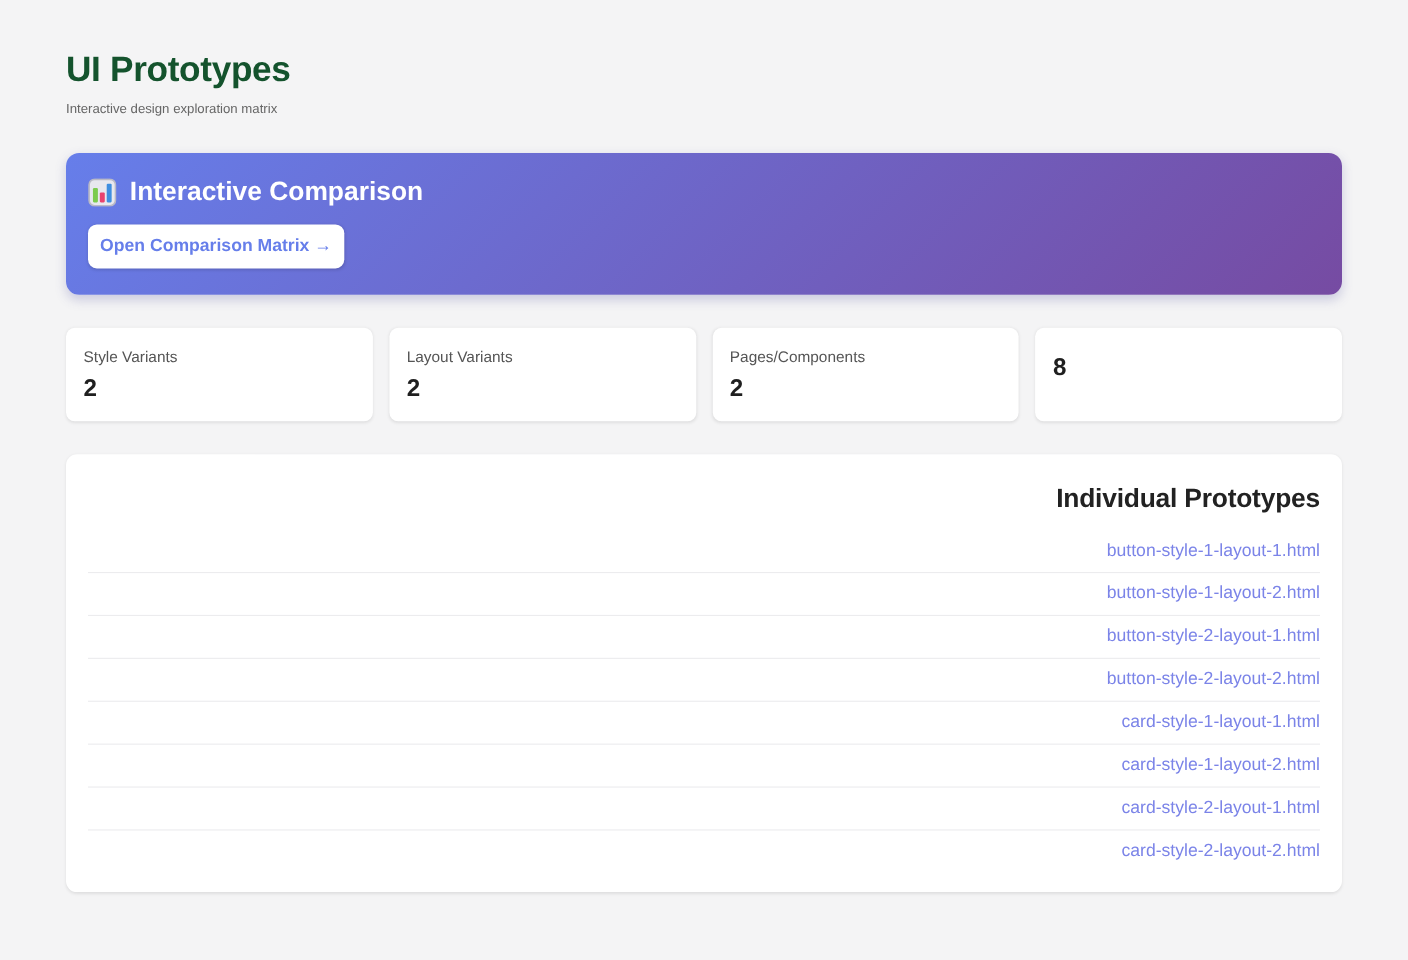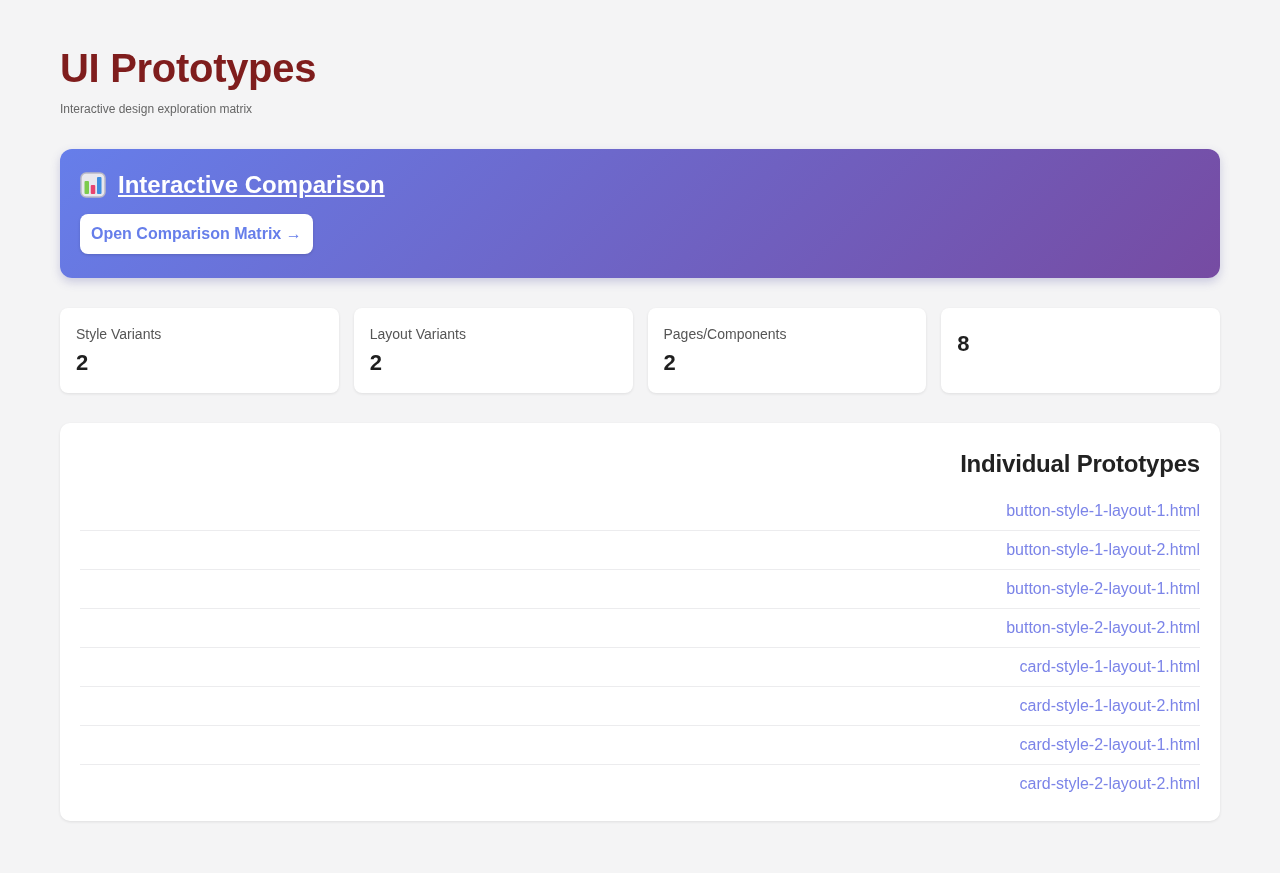--- a/index.html
+++ b/index.html
@@ -20,24 +20,24 @@
     font-family: "Liberation Sans", "DejaVu Sans", sans-serif;
     color: var(--text-dark);
     overflow: hidden;
   }
   .container {
     width: 1280px;
     padding: 44px 60px 40px 60px;
   }
   h1.page-title {
     margin: 0;
-    font-size: 40px;
+    font-size: 32px;
     line-height: 1.2;
     font-weight: 700;
-    color: #7f1d1d;
+    color: #14532d;
     letter-spacing: -0.3px;
   }
   p.page-subtitle {
     margin: 9px 0 0 0;
     font-size: 12px;
     line-height: 1.4;
     color: var(--text-muted);
   }
 
   
@@ -50,21 +50,20 @@
     box-shadow: 0 4px 10px rgba(80, 80, 160, 0.25);
   }
   .banner-title {
     margin: 0;
     font-size: 24px;
     line-height: 28px;
     font-weight: 700;
     display: flex;
     align-items: center;
     gap: 12px;
-    text-decoration: underline;
   }
   .banner-icon {
     display: inline-flex;
     width: 26px;
     height: 26px;
     flex: 0 0 auto;
   }
   .banner-desc {
     margin: 9px 0 0 0;
     font-size: 16px;

